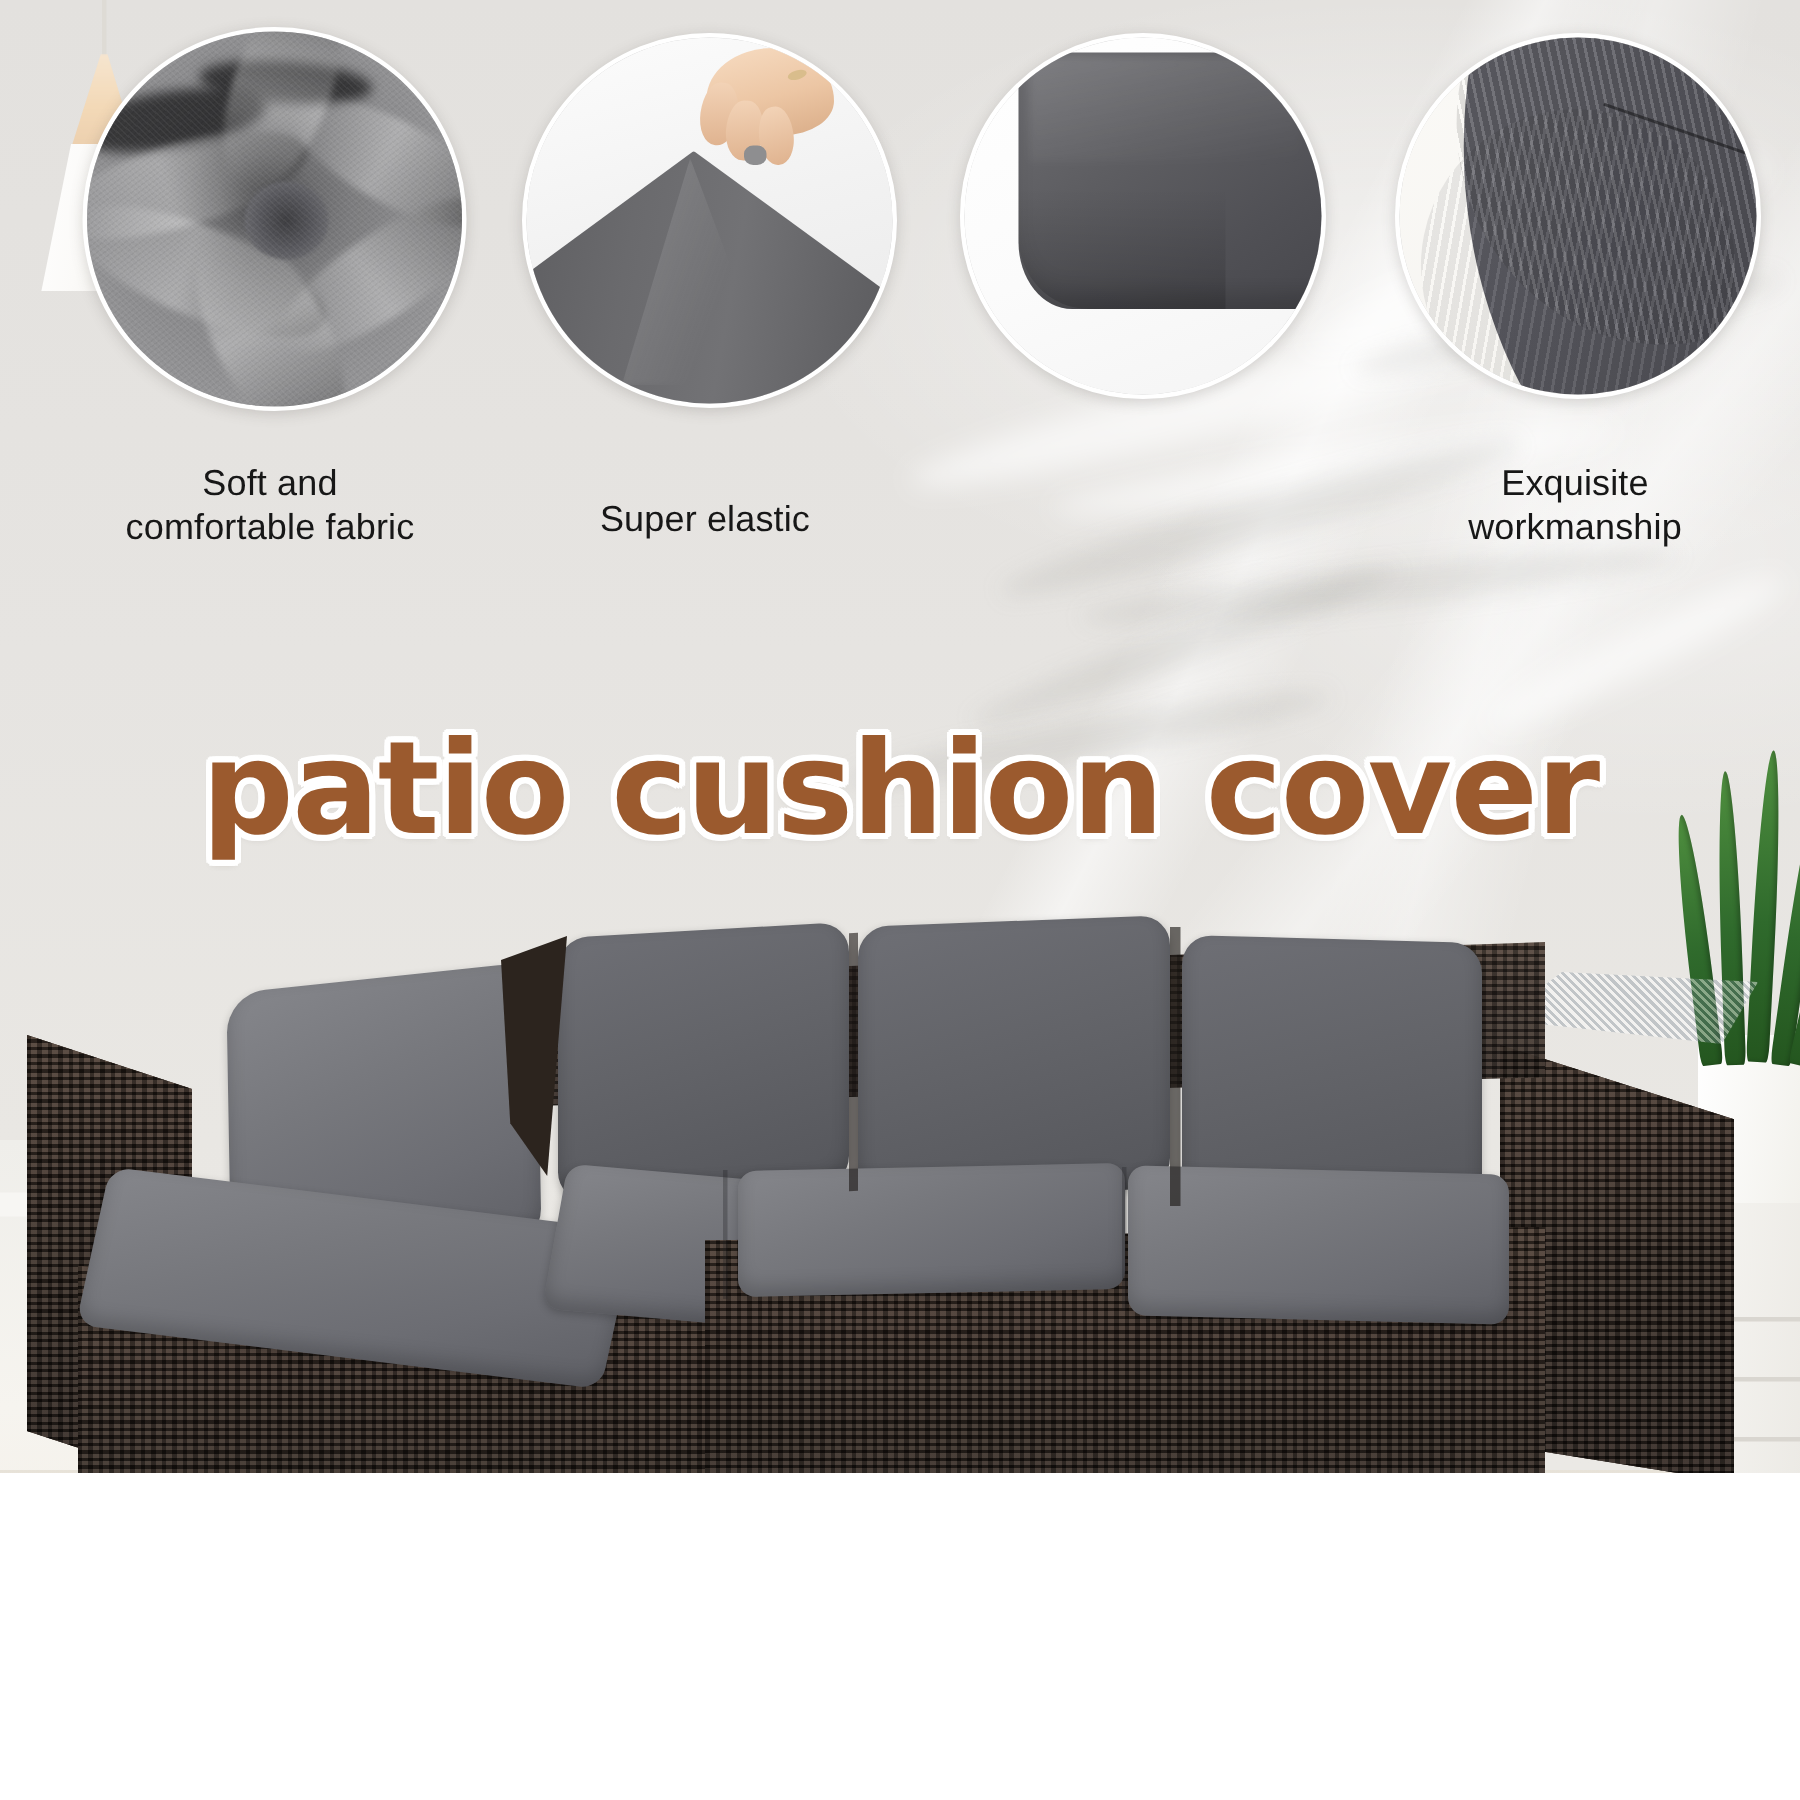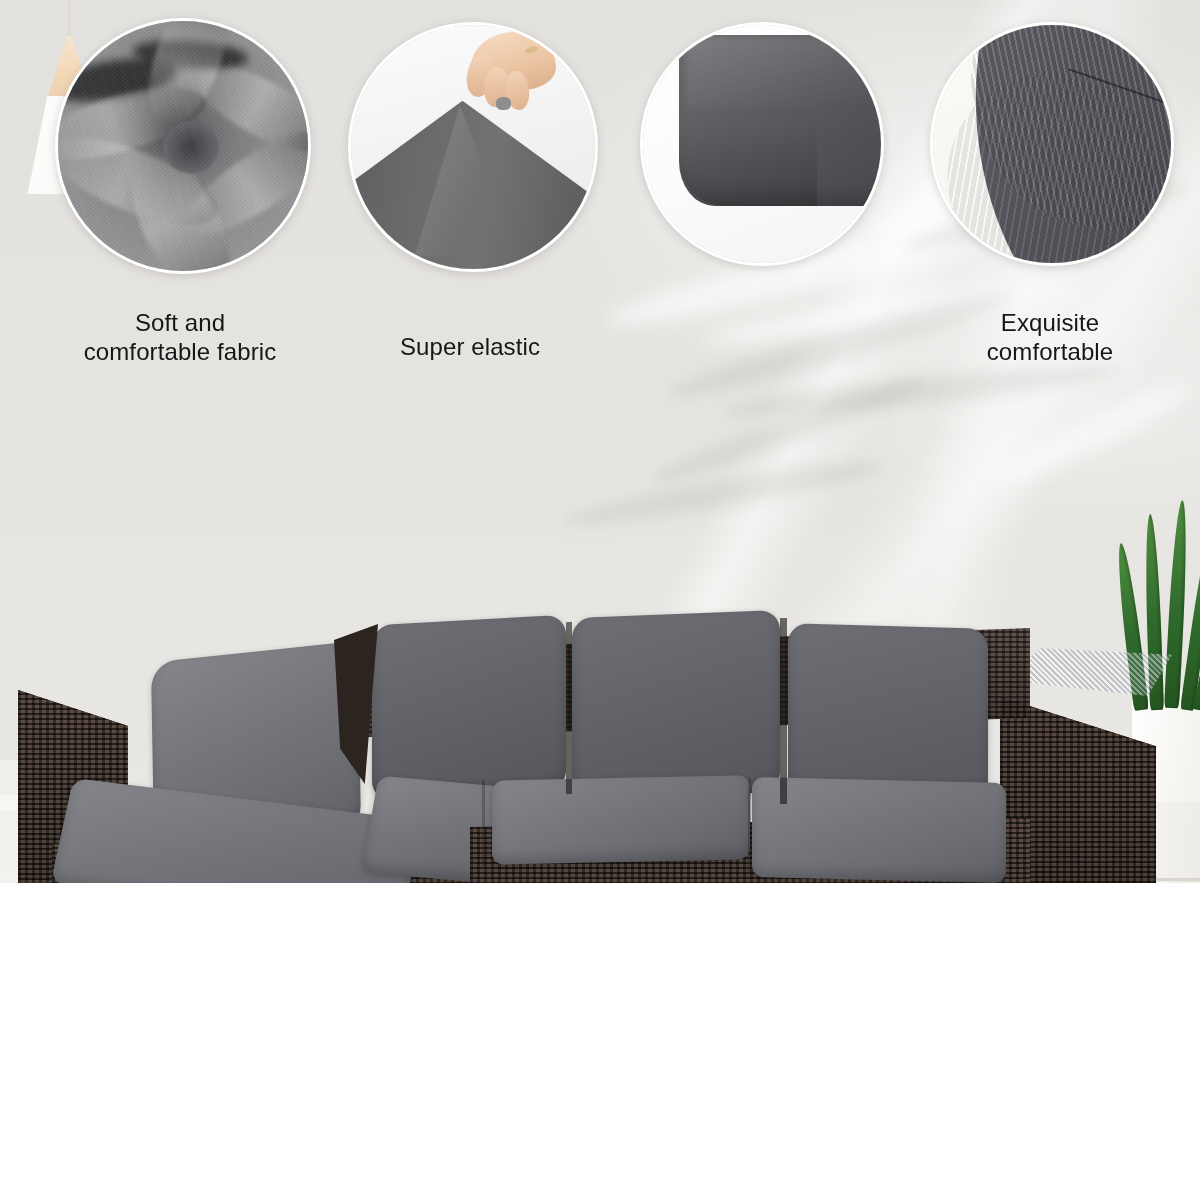--- a/index.html
+++ b/index.html
@@ -1,21 +1,21 @@
 <!DOCTYPE html>
 <html><head>
 <meta charset="utf-8">
 <style>
   html,body{margin:0;padding:0;}
   body{
     width:1200px;height:1200px;overflow:hidden;
     font-family:"Liberation Sans","DejaVu Sans",sans-serif;
     background:#ffffff;
   }
-  #stage{position:relative;width:1200px;height:883px;overflow:hidden;}
+  #stage{position:relative;width:1200px;height:982px;overflow:hidden;}
 
   
   .wall{
     position:absolute;left:0;top:0;width:1200px;height:1085px;
     background:
       linear-gradient(118deg,rgba(255,255,255,0) 55%,rgba(255,255,255,.55) 58%,rgba(255,255,255,0) 62%),
       linear-gradient(128deg,rgba(255,255,255,0) 62%,rgba(255,255,255,.45) 66%,rgba(255,255,255,0) 70%),
       linear-gradient(105deg,rgba(255,255,255,0) 70%,rgba(255,255,255,.38) 74%,rgba(255,255,255,0) 79%),
       radial-gradient(ellipse 600px 300px at 78% 18%,rgba(255,255,255,.55),rgba(255,255,255,0) 70%),
       radial-gradient(ellipse 500px 260px at 92% 34%,rgba(255,255,255,.40),rgba(255,255,255,0) 70%),
@@ -274,22 +274,23 @@
   </div>
 
   <div class="circle" style="left:930px;top:22px;width:238px;height:238px;">
     <div class="ew-bg"></div>
     <div class="ew-fabric"></div>
     <div class="ew-ruch"></div>
     <div class="ew-ruch2"></div>
     <div class="ew-seam"></div>
   </div>
   <div class="fc-label" style="left:920px;top:308px;width:260px;">Exquisite
-comfortable</div>
-
+workmanship</div>
+
+  <div class="headline" id="headline-2">patio cushion cover</div>
 
   <div class="cabinet"></div>
   <div class="cab-line" style="top:878px;"></div>
   <div class="cab-line" style="top:918px;"></div>
   <div class="cab-line" style="top:958px;"></div>
   <div class="planter"></div>
   <div style="position:absolute;left:1130px;top:500px;width:70px;height:205px;">
     <div class="leaf" style="left:4px;top:42px;width:15px;height:168px;transform:rotate(-7deg);"></div>
     <div class="leaf" style="left:20px;top:14px;width:14px;height:196px;transform:rotate(-2deg);"></div>
     <div class="leaf" style="left:34px;top:0px;width:15px;height:208px;transform:rotate(3deg);"></div>

